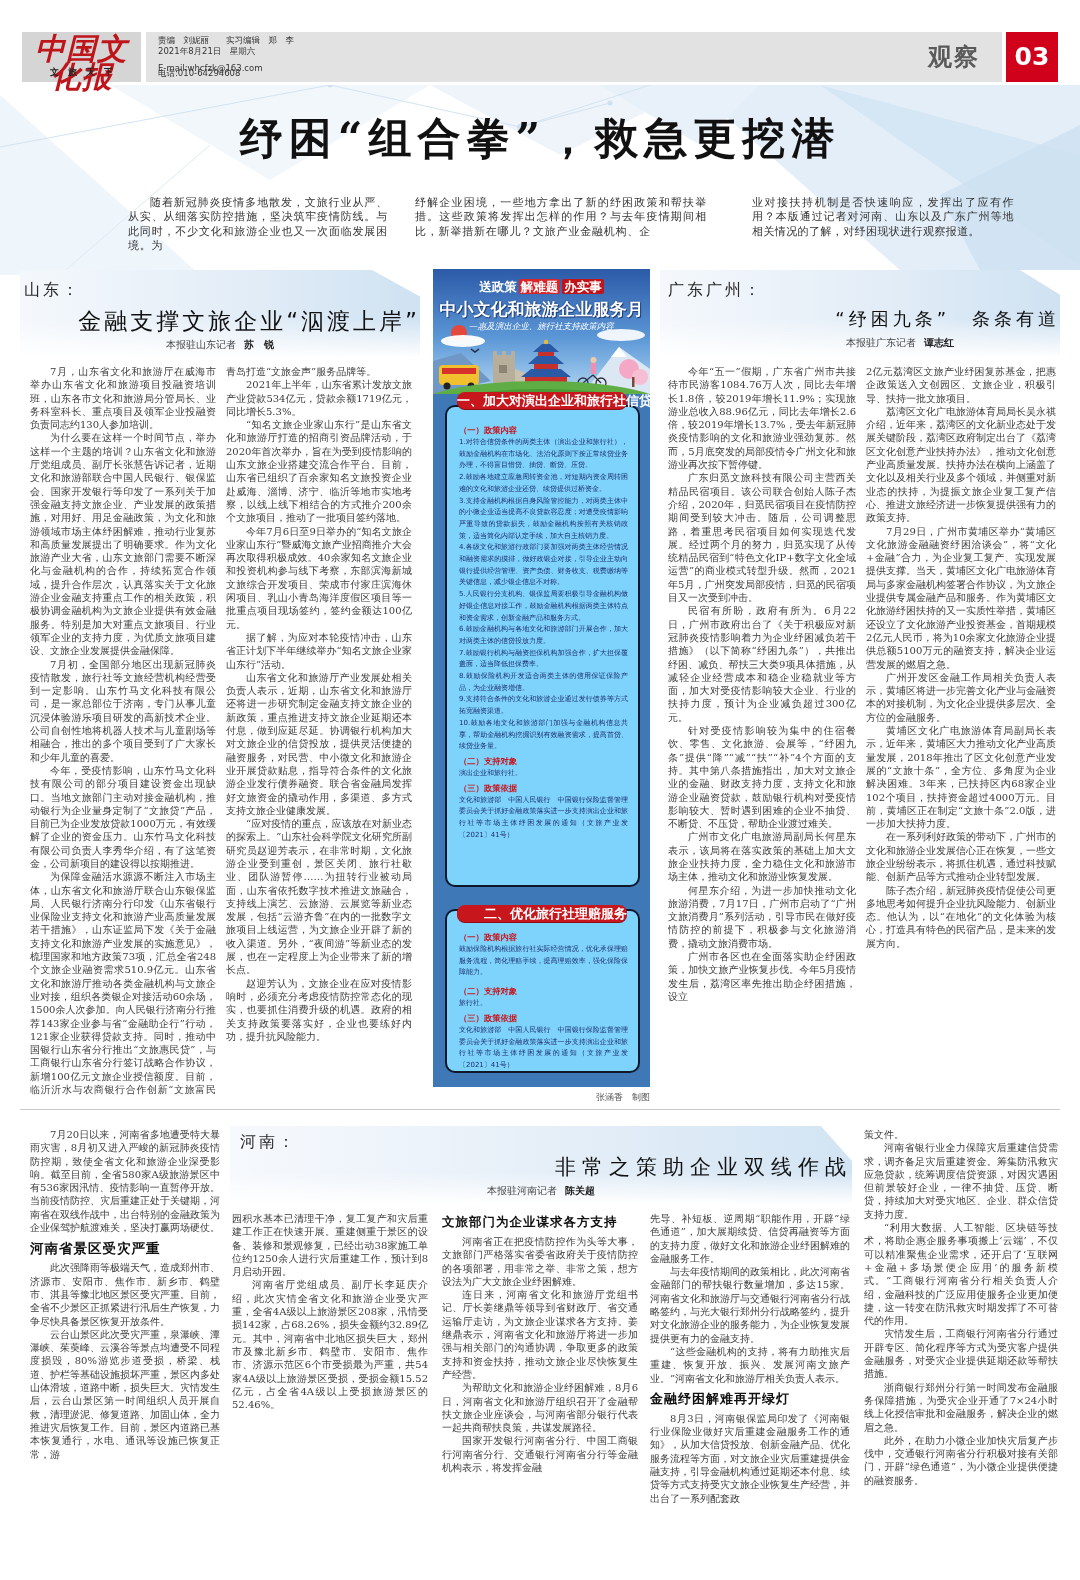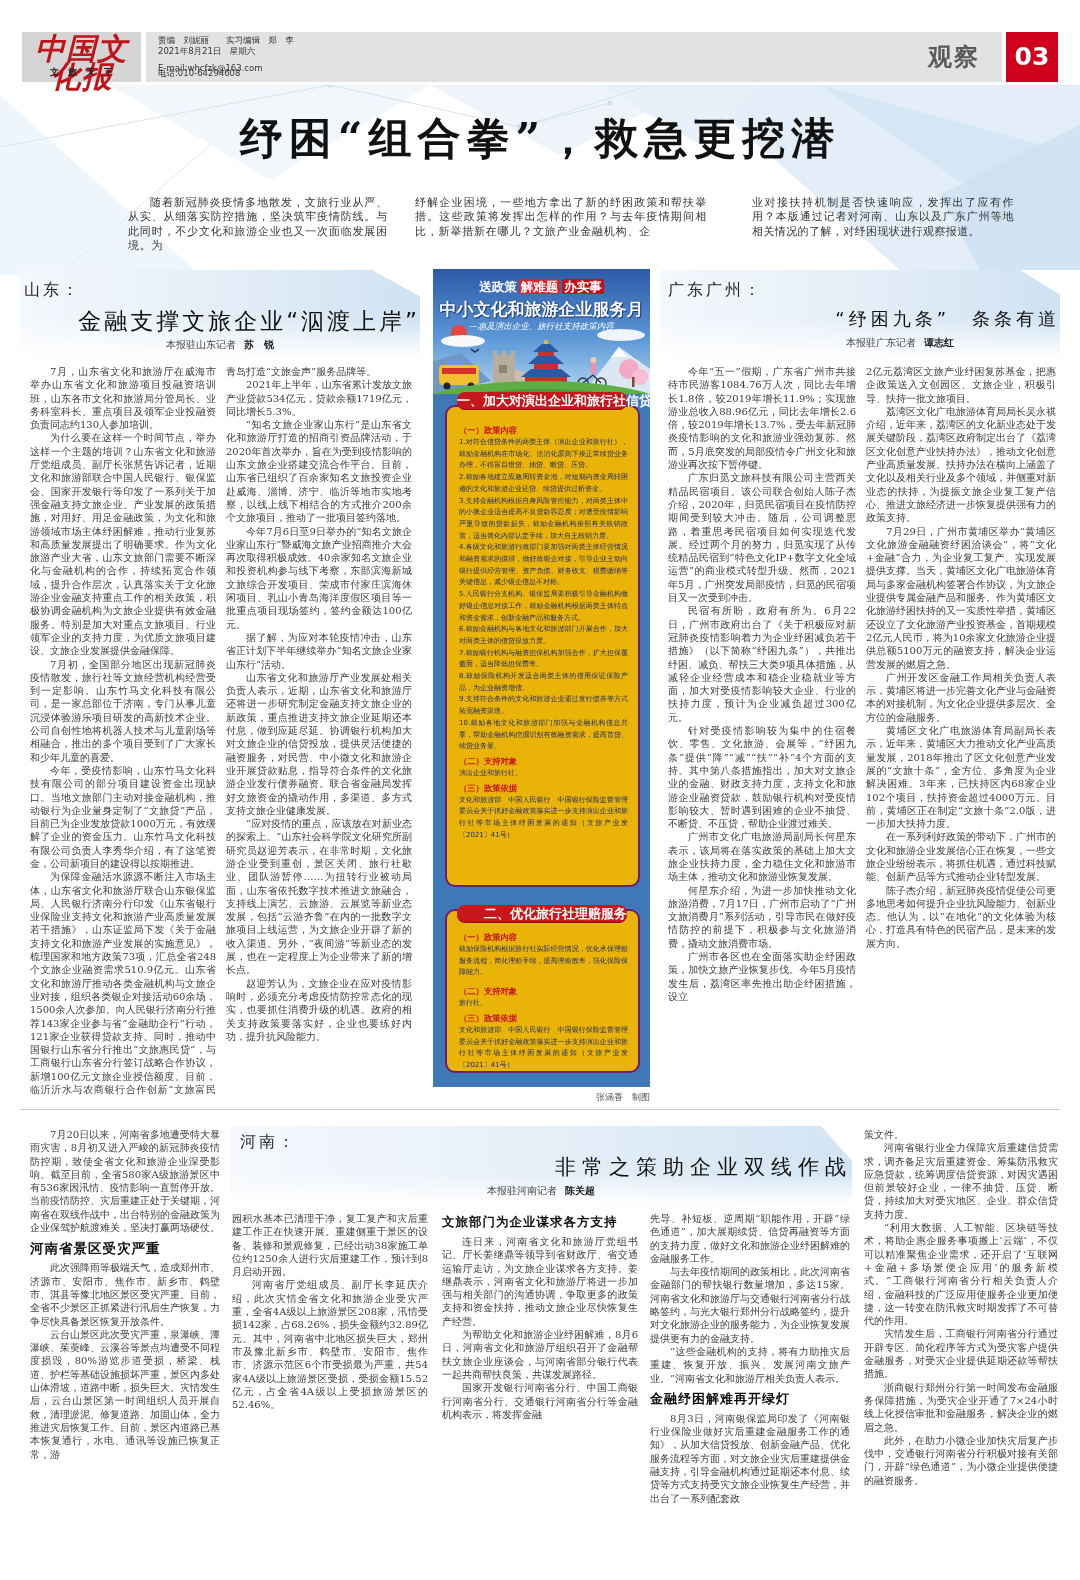--- a/index.html
+++ b/index.html
@@ -37,21 +37,21 @@
 
 
 .infographic{position:absolute;background:#3f78b6;overflow:hidden}
 .ig-scene{position:absolute;left:0;top:0;width:217px;height:125px}
 .ig-slogan{position:absolute;left:0;top:9px;width:217px;text-align:center;font-family:"DejaVu Sans",sans-serif;font-weight:bold;font-size:12.5px;color:#fff;line-height:18px}
 .ig-slogan .boxed{background:#d8262b;padding:0 2px;margin:0 2px;border-radius:2px}
 .ig-slogan .boxed2{color:#fff;background:#c0141b;padding:0 2px;border-radius:2px}
 .ig-title{position:absolute;left:0;top:29px;width:217px;text-align:center;font-family:"DejaVu Sans",sans-serif;font-weight:bold;font-size:17px;color:#fff;line-height:22px;text-shadow:0 0 2px #1d3f7c,1px 1px 0 #1d3f7c}
 .ig-subtitle{position:absolute;left:0;top:51px;width:217px;text-align:center;font-family:"DejaVu Sans",sans-serif;font-size:8.5px;color:#fff;line-height:12px;font-style:italic}
 .ig-banner{position:absolute;left:24px;width:170px;height:17px;background:#c8161d;border-radius:8px;color:#fff;font-family:"DejaVu Sans",sans-serif;font-weight:bold;font-size:13px;line-height:17px;text-align:right;z-index:3;white-space:nowrap;box-shadow:0 1px 0 #8e0c12}
-.ig-panel{position:absolute;left:12px;width:195px;background:#eab308;border-radius:10px;border:2px solid #701a75;padding:15px 10px 6px 12px;overflow:hidden;z-index:2}
+.ig-panel{position:absolute;left:12px;width:195px;background:#7dd3fc;border-radius:10px;border:2px solid #0f172a;padding:15px 10px 6px 12px;overflow:hidden;z-index:2}
 .ig-panel h4{font-family:"DejaVu Sans",sans-serif;font-size:8.3px;font-weight:bold;color:#c8161d;line-height:13px;margin-top:2px}
 .ig-panel p{font-family:"DejaVu Sans",sans-serif;font-size:7px;color:#1f2d6b;line-height:11.7px;text-align:justify}
 .ig-credit{position:absolute;left:560px;top:1091px;width:90px;text-align:right;font-family:"DejaVu Sans",sans-serif;font-size:9px;color:#555;line-height:12px}
 
 .divider{position:absolute;left:20px;top:1109px;width:1040px;height:1px;background:#c9c9c9}
 </style>
 </head>
 <body>
 
 <div class="page">
@@ -252,20 +252,21 @@
     <div class="sec-title" style="top:26px;font-size:21px;letter-spacing:6px">非常之策助企业双线作战</div>
     <div class="byline" style="top:58px"><span>本报驻河南记者</span><b>陈关超</b></div>
   </div>
 
   <div class="col" style="left:232px;top:1212px;width:196px;height:334px">
     <p class="cont">园积水基本已清理干净，复工复产和灾后重建工作正在快速开展。重建侧重于景区的设备、装修和景观修复，已经出动38家施工单位约1250余人进行灾后重建工作，预计到8月启动开园。</p>
     <p>河南省厅党组成员、副厅长李延庆介绍，此次灾情全省文化和旅游企业受灾严重，全省4A级以上旅游景区208家，汛情受损142家，占68.26%，损失金额约32.89亿元。其中，河南省中北地区损失巨大，郑州市及豫北新乡市、鹤壁市、安阳市、焦作市、济源示范区6个市受损最为严重，共54家4A级以上旅游景区受损，受损金额15.52亿元，占全省4A级以上受损旅游景区的52.46%。</p>
   </div>
   <div class="col" style="left:442px;top:1208px;width:196px;height:338px">
     <h3 style="font-size:12.5px">文旅部门为企业谋求各方支持</h3>
+    <p>河南省正在把疫情防控作为头等大事，文旅部门严格落实省委省政府关于疫情防控的各项部署，用非常之举、非常之策，想方设法为广大文旅企业纾困解难。</p>
     <p>连日来，河南省文化和旅游厅党组书记、厅长姜继鼎等领导到省财政厅、省交通运输厅走访，为文旅企业谋求各方支持。姜继鼎表示，河南省文化和旅游厅将进一步加强与相关部门的沟通协调，争取更多的政策支持和资金扶持，推动文旅企业尽快恢复生产经营。</p>
     <p>为帮助文化和旅游企业纾困解难，8月6日，河南省文化和旅游厅组织召开了金融帮扶文旅企业座谈会，与河南省部分银行代表一起共商帮扶良策，共谋发展路径。</p>
     <p>国家开发银行河南省分行、中国工商银行河南省分行、交通银行河南省分行等金融机构表示，将发挥金融</p>
   </div>
   <div class="col" style="left:650px;top:1212px;width:200px;height:334px">
     <p class="cont">先导、补短板、逆周期“职能作用，开辟”绿色通道”，加大展期续贷、信贷再融资等方面的支持力度，做好文化和旅游企业纾困解难的金融服务工作。</p>
     <p>与去年疫情期间的政策相比，此次河南省金融部门的帮扶银行数量增加，多达15家。河南省文化和旅游厅与交通银行河南省分行战略签约，与光大银行郑州分行战略签约，提升对文化旅游企业的服务能力，为企业恢复发展提供更有力的金融支持。</p>
     <p>“这些金融机构的支持，将有力助推灾后重建、恢复开放、振兴、发展河南文旅产业。”河南省文化和旅游厅相关负责人表示。</p>
     <h3 style="font-size:13px">金融纾困解难再开绿灯</h3>
     <p>8月3日，河南银保监局印发了《河南银行业保险业做好灾后重建金融服务工作的通知》，从加大信贷投放、创新金融产品、优化服务流程等方面，对文旅企业灾后重建提供金融支持，引导金融机构通过延期还本付息、续贷等方式支持受灾文旅企业恢复生产经营，并出台了一系列配套政</p>

